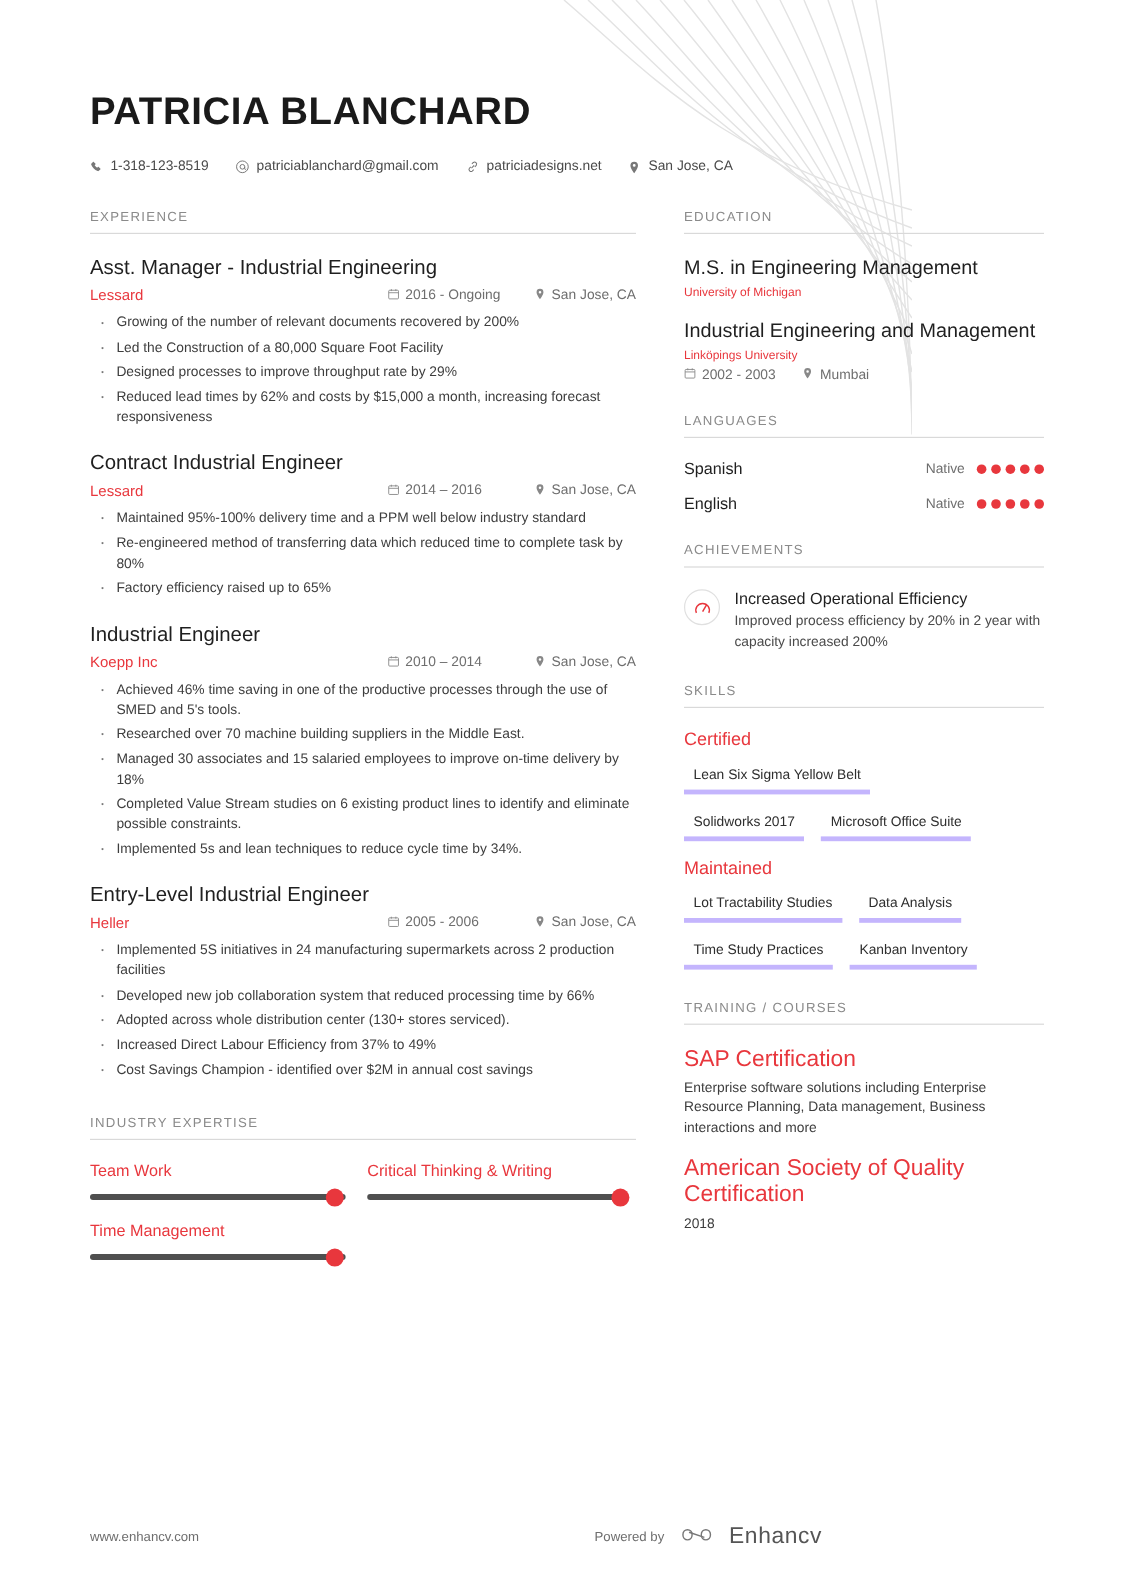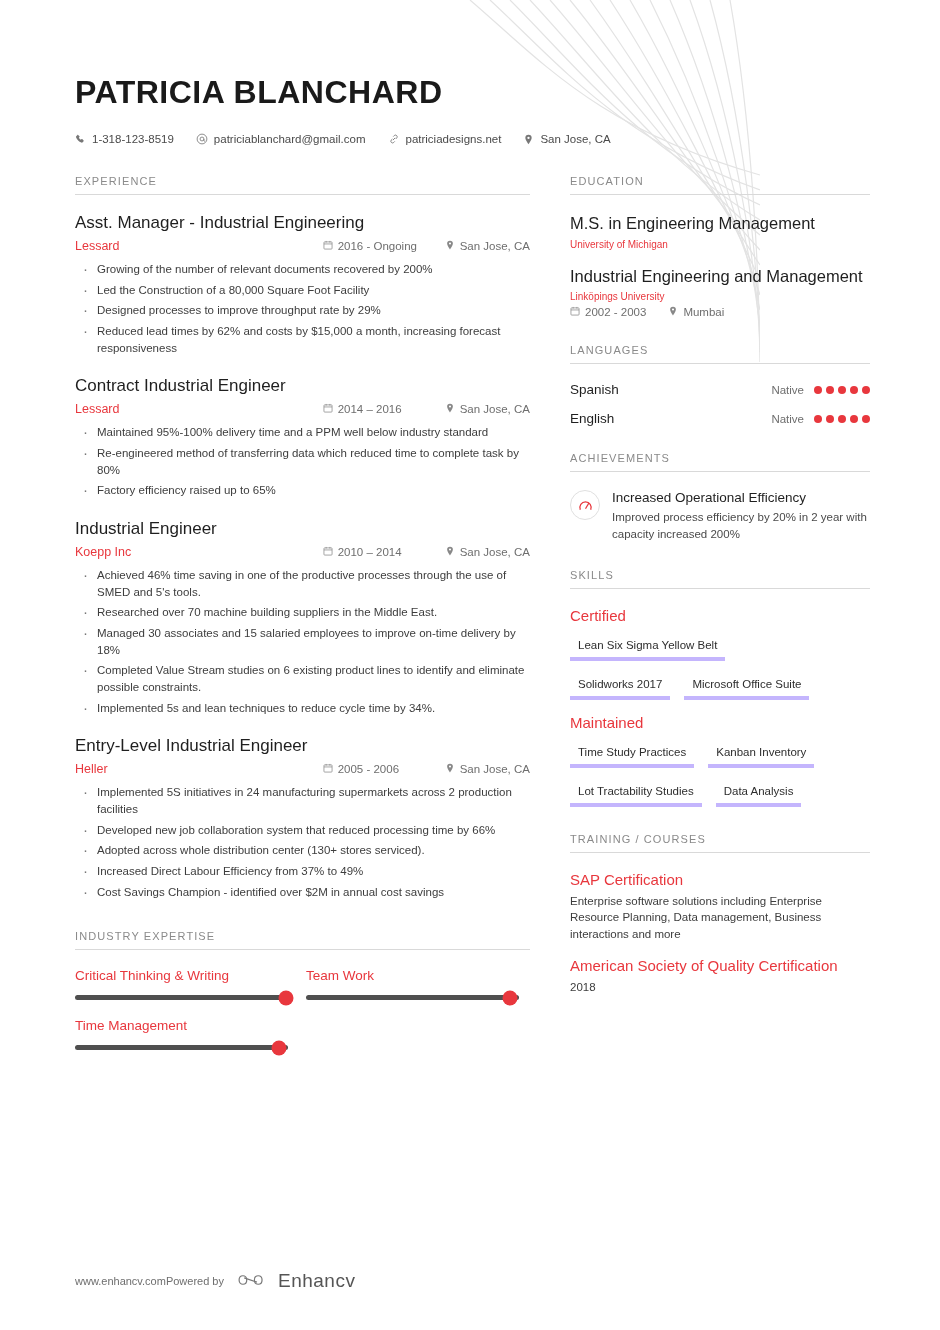--- a/index.html
+++ b/index.html
@@ -137,21 +137,21 @@
   .chips { display: flex; flex-wrap: wrap; gap: 10px 14px; margin-bottom: 14px; }
   .chip {
     font-size: 11.5px;
     color: #2e2e2e;
     padding: 3px 8px 6px 8px;
     border-bottom: 4px solid #c4b5fd;
     white-space: nowrap;
   }
 
   .course { margin-bottom: 14px; }
-  .course-title { color: #e8373d; font-size: 15px; margin-bottom: 5px; }
+  .course-title { color: #e8373d; font-size: 19px; margin-bottom: 5px; }
   .course-desc { font-size: 11.5px; color: #3d3d3d; line-height: 1.45; }
 
   
   .expertise-grid {
     display: flex;
     flex-wrap: wrap;
     gap: 0 18px;
   }
   .exp-item { width: 213px; margin-bottom: 18px; }
   .exp-label { color: #e8373d; font-size: 13.5px; margin-bottom: 12px; }
@@ -169,21 +169,21 @@
     background: #e8373d;
     transform: translate(-50%, -50%);
   }
 
   .footer {
     position: absolute;
     left: 75px; right: 75px;
     bottom: 38px;
     display: flex;
     align-items: center;
-    justify-content: flex-start;
+    justify-content: space-between;
     font-size: 11px;
     color: #6e6e6e;
     z-index: 2;
   }
   .powered { display: flex; align-items: center; gap: 10px; }
   .brand { font-size: 19px; color: #555; letter-spacing: 0.5px; }
 </style>
 </head>
 <body>
 
@@ -361,29 +361,29 @@
               <li>Increased Direct Labour Efficiency from 37% to 49%</li>
               <li>Cost Savings Champion - identified over $2M in annual cost savings</li>
             </ul>
           </div>
         </div>
 
         <div class="section" style="margin-top:30px;">
           <div class="section-title">INDUSTRY EXPERTISE</div>
           <div class="expertise-grid">
             <div class="exp-item">
+              <div class="exp-label">Team Work</div>
+              <div class="exp-track">
+                <div class="exp-knob" style="left:96%;"></div>
+              </div>
+            </div>
+            <div class="exp-item">
               <div class="exp-label">Critical Thinking &amp; Writing</div>
               <div class="exp-track">
                 <div class="exp-knob" style="left:99%;"></div>
-              </div>
-            </div>
-            <div class="exp-item">
-              <div class="exp-label">Team Work</div>
-              <div class="exp-track">
-                <div class="exp-knob" style="left:96%;"></div>
               </div>
             </div>
             <div class="exp-item">
               <div class="exp-label">Time Management</div>
               <div class="exp-track">
                 <div class="exp-knob" style="left:96%;"></div>
               </div>
             </div>
           </div>
         </div>
@@ -472,26 +472,26 @@
           <div class="chips">
             <span class="chip">Lean Six Sigma Yellow Belt</span>
           </div>
           <div class="chips">
             <span class="chip">Solidworks 2017</span>
             <span class="chip">Microsoft Office Suite</span>
           </div>
 
           <div class="skill-group-title">Maintained</div>
           <div class="chips">
+            <span class="chip">Lot Tractability Studies</span>
+            <span class="chip">Data Analysis</span>
+          </div>
+          <div class="chips">
             <span class="chip">Time Study Practices</span>
             <span class="chip">Kanban Inventory</span>
-          </div>
-          <div class="chips">
-            <span class="chip">Lot Tractability Studies</span>
-            <span class="chip">Data Analysis</span>
           </div>
         </div>
 
         <div class="section">
           <div class="section-title">TRAINING / COURSES</div>
           <div class="course">
             <div class="course-title">SAP Certification</div>
             <div class="course-desc">Enterprise software solutions including Enterprise Resource Planning, Data management, Business interactions and more</div>
           </div>
           <div class="course">

